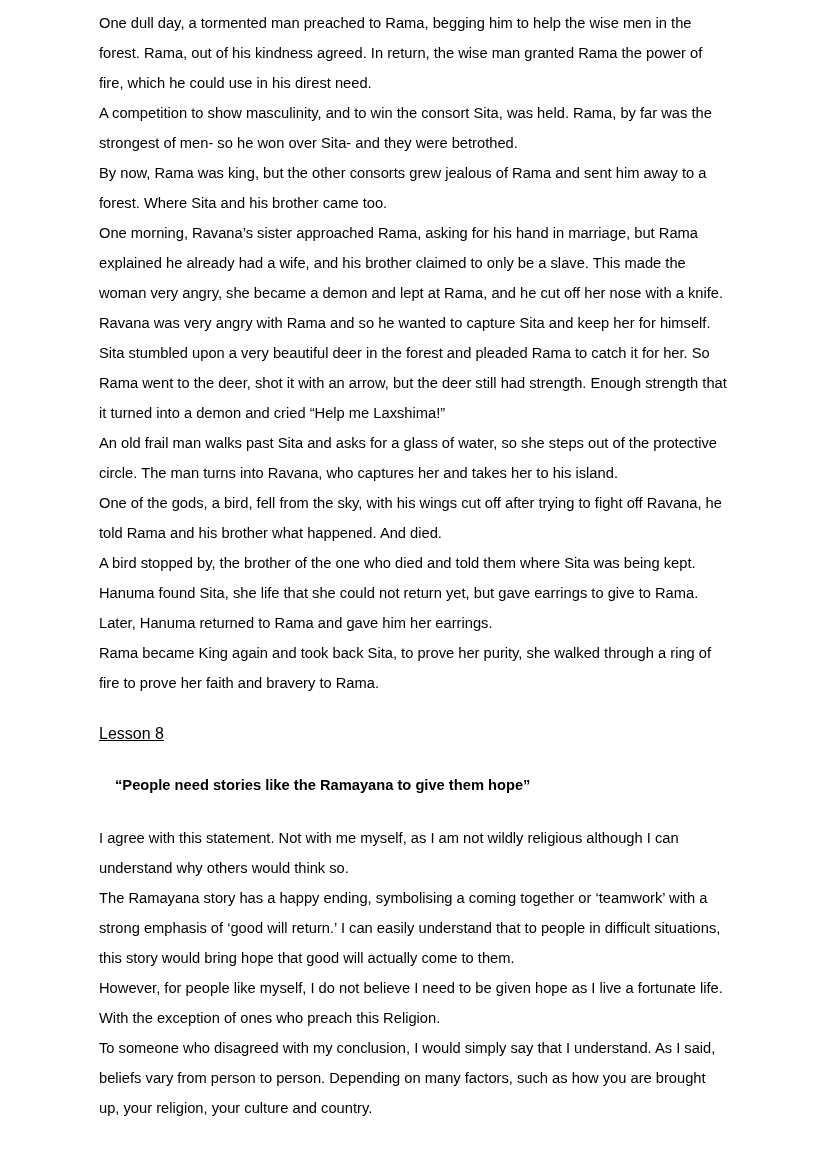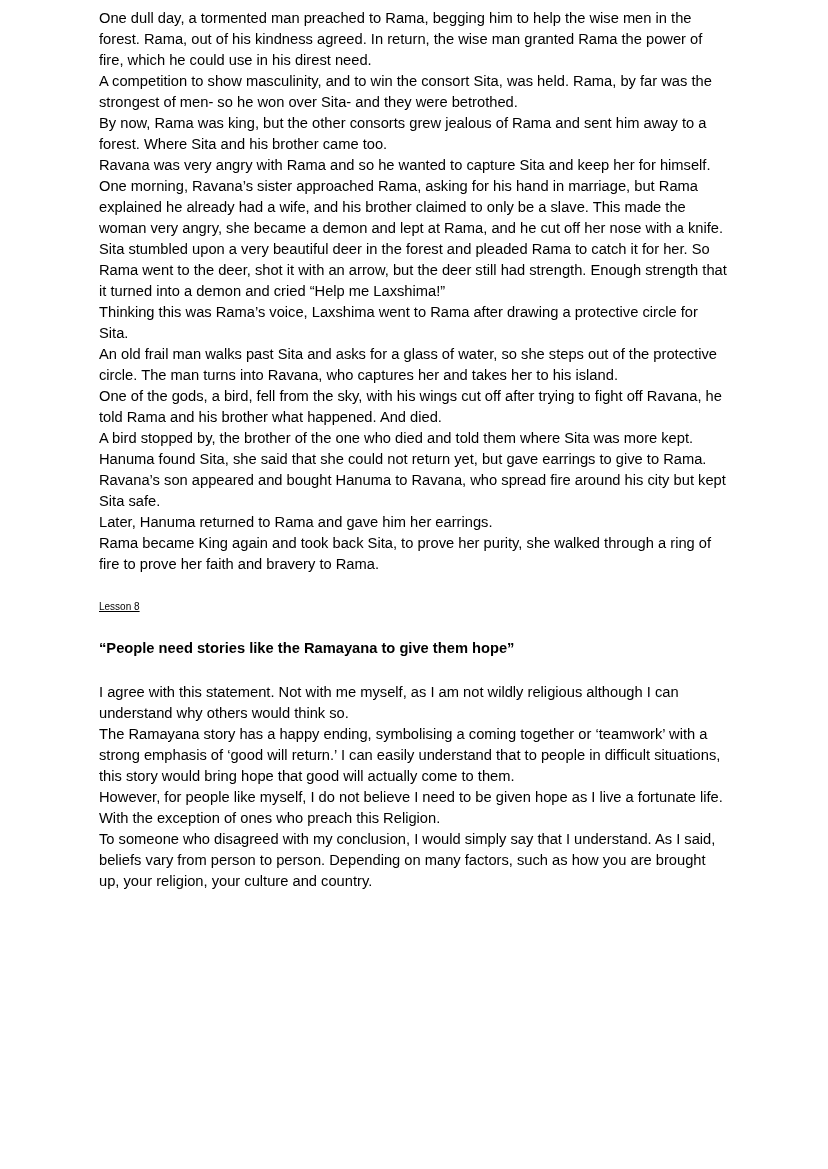--- a/index.html
+++ b/index.html
@@ -9,59 +9,57 @@
   }
   .page {
     position: relative;
     width: 828px;
     min-height: 1169px;
     box-sizing: border-box;
     background: #ffffff;
     padding: 8px 101px 40px 99px;
     font-family: "Liberation Sans", sans-serif;
     font-size: 14.7px;
-    line-height: 21px;
+    line-height: 30px;
     color: #000000;
   }
   .para {
     margin: 0;
     padding: 0;
   }
   .lesson-heading {
     margin: 21px 0 12px 0;
     padding: 0;
     text-decoration: underline;
     font-weight: normal;
-    font-size: 10px;
+    font-size: 16px;
   }
   .essay-title {
-    margin: 21px 0 0 0;
+    margin: 21px 0 0 16px;
     padding: 0;
     font-weight: bold;
     font-size: 14.7px;
   }
   .essay-start {
     margin-top: 23px;
   }
 </style>
 </head>
 <body>
 
 <div class="page">
   <p class="para">One dull day, a tormented man preached to Rama, begging him to help the wise men in the forest. Rama, out of his kindness agreed. In return, the wise man granted Rama the power of fire, which he could use in his direst need.</p>
   <p class="para">A competition to show masculinity, and to win the consort Sita, was held. Rama, by far was the strongest of men- so he won over Sita- and they were betrothed.</p>
   <p class="para">By now, Rama was king, but the other consorts grew jealous of Rama and sent him away to a forest. Where Sita and his brother came too.</p>
+  <p class="para">One morning, Ravana’s sister approached Rama, asking for his hand in marriage, but Rama explained he already had a wife, and his brother claimed to only be a slave. This made the woman very angry, she became a demon and lept at Rama, and he cut off her nose with a knife.</p>
   <p class="para">Ravana was very angry with Rama and so he wanted to capture Sita and keep her for himself.</p>
-  <p class="para">One morning, Ravana’s sister approached Rama, asking for his hand in marriage, but Rama explained he already had a wife, and his brother claimed to only be a slave. This made the woman very angry, she became a demon and lept at Rama, and he cut off her nose with a knife.</p>
   <p class="para">Sita stumbled upon a very beautiful deer in the forest and pleaded Rama to catch it for her. So Rama went to the deer, shot it with an arrow, but the deer still had strength. Enough strength that it turned into a demon and cried “Help me Laxshima!”</p>
-  <p class="para">Thinking this was Rama’s voice, Laxshima went to Rama after drawing a protective circle for Sita.</p>
   <p class="para">An old frail man walks past Sita and asks for a glass of water, so she steps out of the protective circle. The man turns into Ravana, who captures her and takes her to his island.</p>
   <p class="para">One of the gods, a bird, fell from the sky, with his wings cut off after trying to fight off Ravana, he told Rama and his brother what happened. And died.</p>
-  <p class="para">A bird stopped by, the brother of the one who died and told them where Sita was more kept. Hanuma found Sita, she said that she could not return yet, but gave earrings to give to Rama.</p>
-  <p class="para">Ravana’s son appeared and bought Hanuma to Ravana, who spread fire around his city but kept Sita safe.</p>
+  <p class="para">A bird stopped by, the brother of the one who died and told them where Sita was being kept. Hanuma found Sita, she life that she could not return yet, but gave earrings to give to Rama.</p>
   <p class="para">Later, Hanuma returned to Rama and gave him her earrings.</p>
   <p class="para">Rama became King again and took back Sita, to prove her purity, she walked through a ring of fire to prove her faith and bravery to Rama.</p>
 
   <p class="lesson-heading">Lesson 8</p>
 
   <p class="essay-title">“People need stories like the Ramayana to give them hope”</p>
 
   <p class="para essay-start">I agree with this statement. Not with me myself, as I am not wildly religious although I can understand why others would think so.</p>
   <p class="para">The Ramayana story has a happy ending, symbolising a coming together or ‘teamwork’ with a strong emphasis of ‘good will return.’ I can easily understand that to people in difficult situations, this story would bring hope that good will actually come to them.</p>
   <p class="para">However, for people like myself, I do not believe I need to be given hope as I live a fortunate life. With the exception of ones who preach this Religion.</p>

